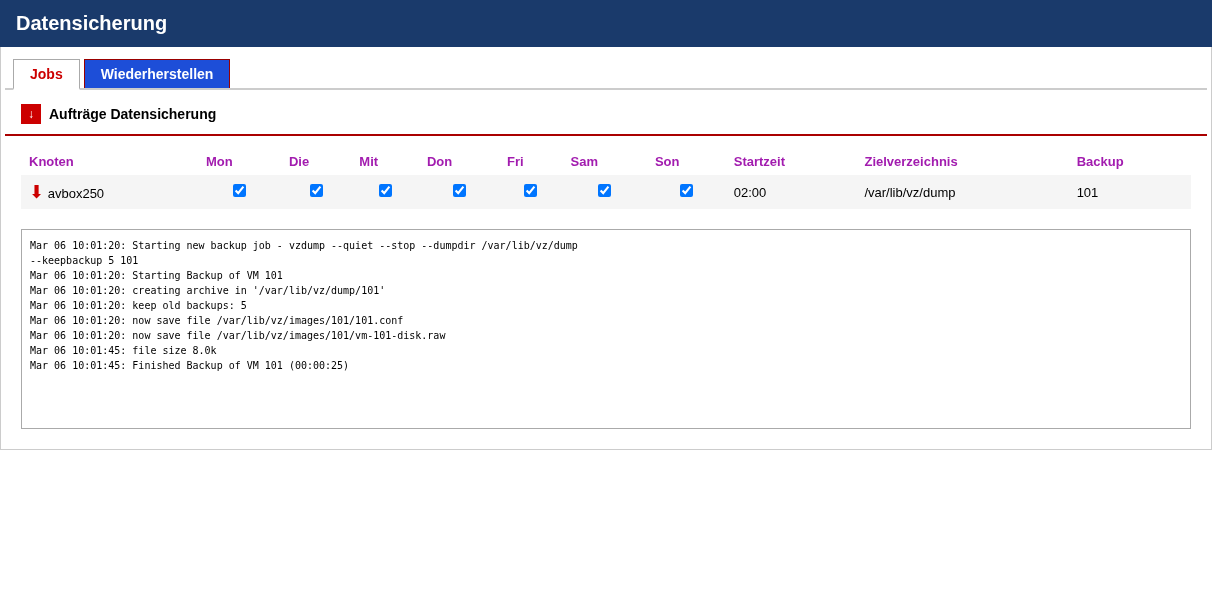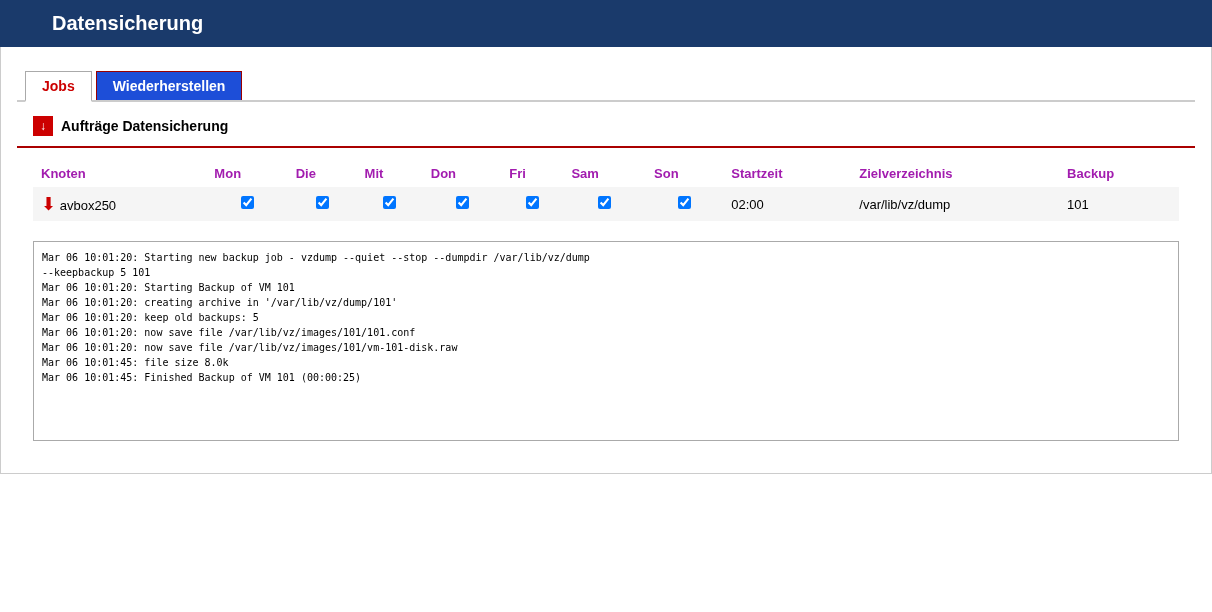--- a/index.html
+++ b/index.html
@@ -13,26 +13,25 @@
 
     
     .header {
       background: #1a3a6b;
       color: #fff;
       padding: 12px 16px;
     }
     .header h1 {
       font-size: 20px;
       font-weight: bold;
-      margin-left: 36px;
     }
 
     
     .content {
-      padding: 16px;
+      padding: 4px;
       border: 1px solid #ccc;
       border-top: none;
     }
 
     
     .tabs {
       display: flex;
       border-bottom: 2px solid #ccc;
       padding: 8px 8px 0 8px;
       gap: 4px;

